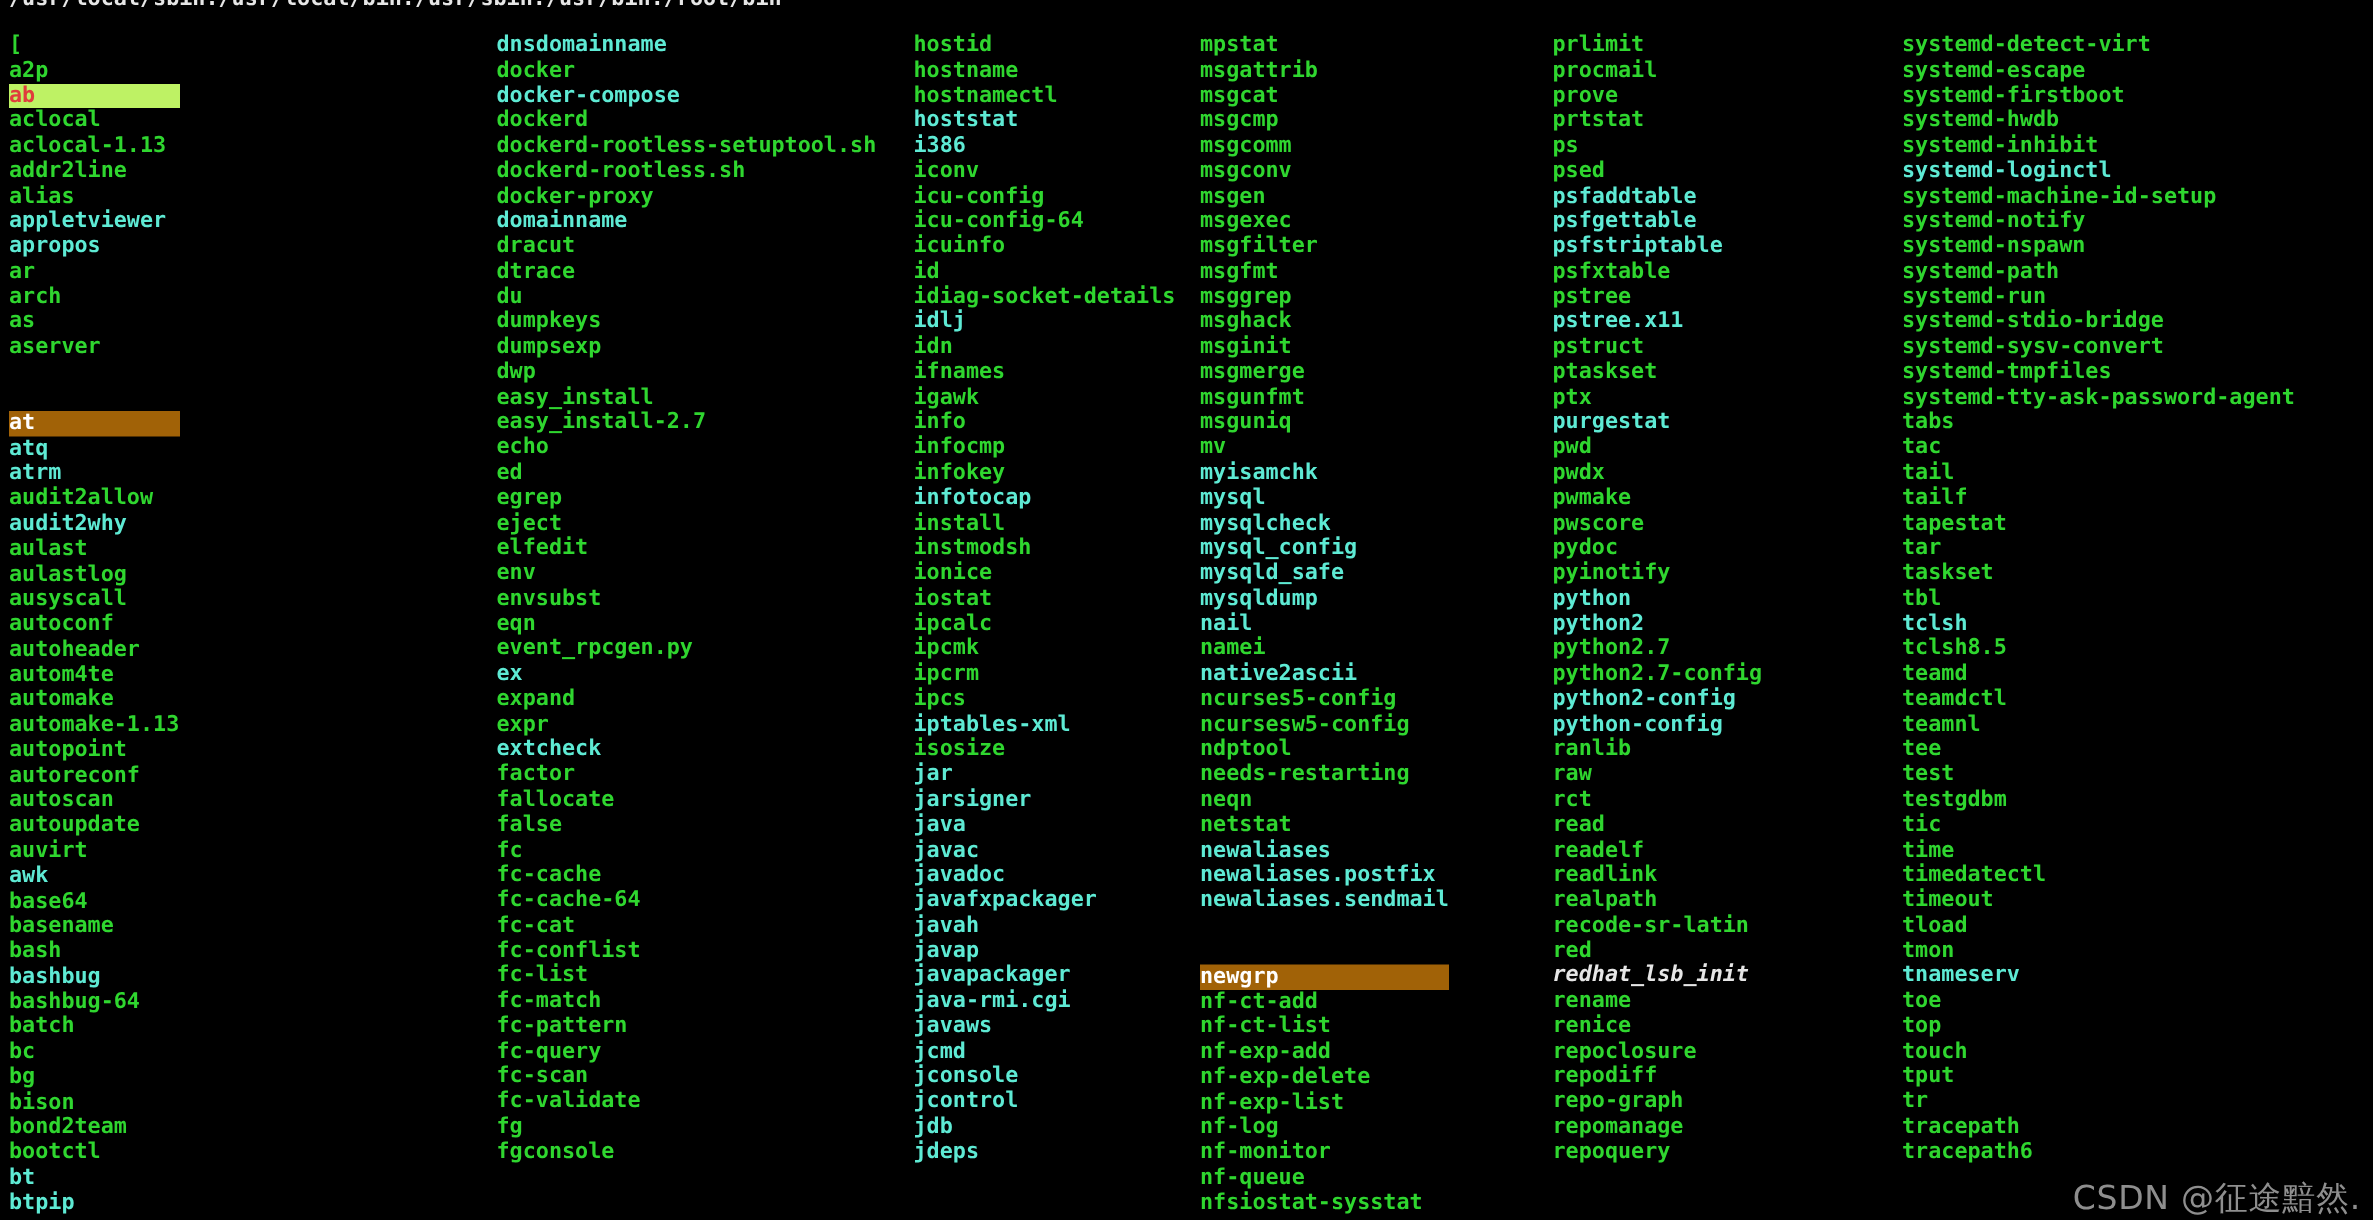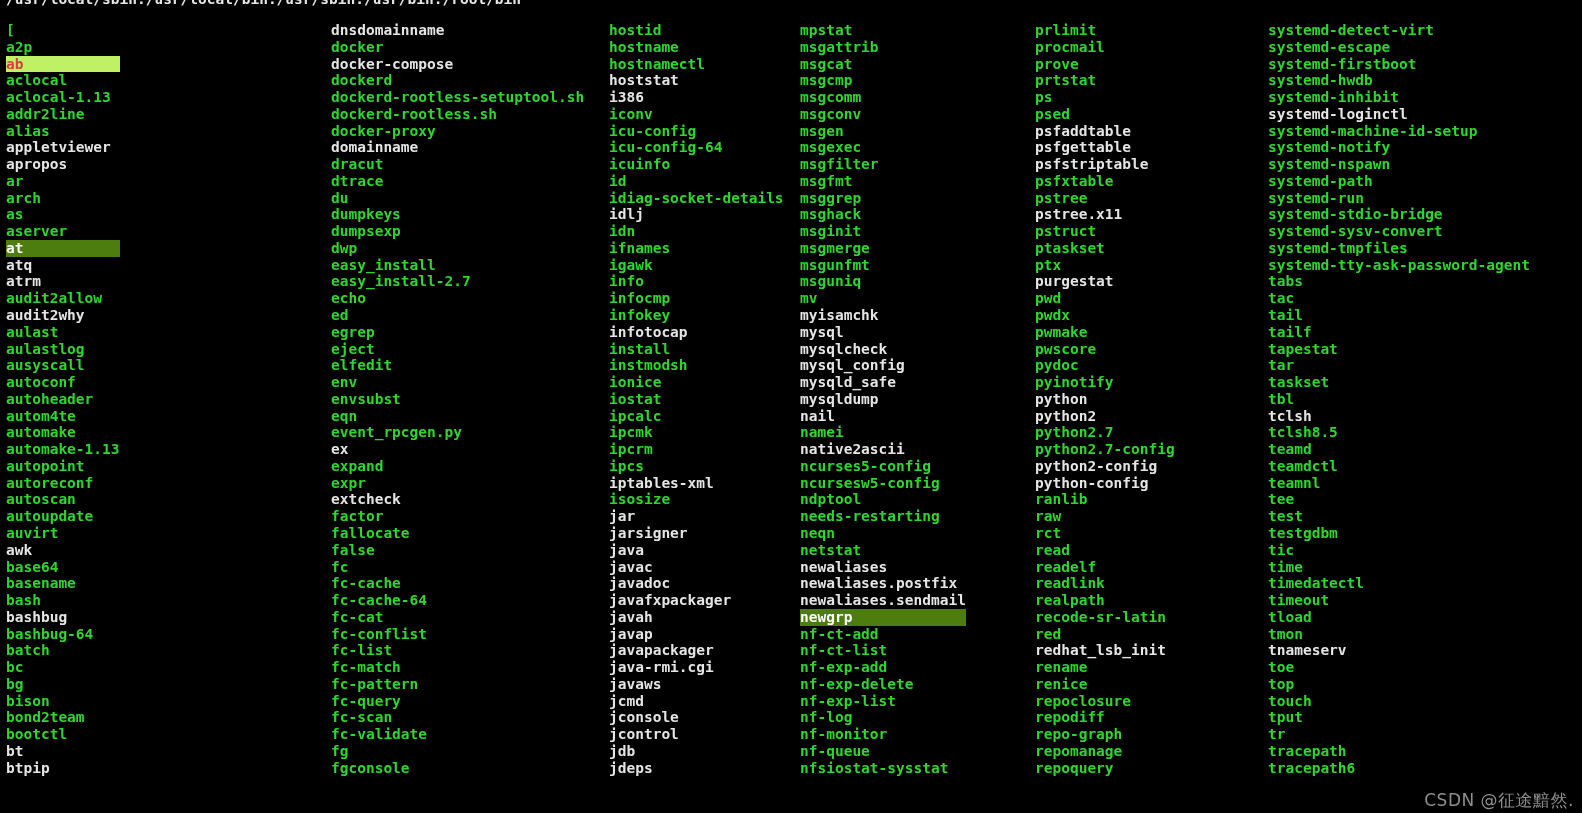--- a/index.html
+++ b/index.html
@@ -51,37 +51,38 @@
     top: 0;
     white-space: pre;
   }
   .entry {
     display: block;
     height: 16.77px;
     line-height: 16.77px;
     white-space: pre;
   }
   .c-green  { color: #2fd62f; }
-  .c-cyan   { color: #e5e5e5; }
-  .c-white  { color: #e6e6e6; }
+  .c-cyan   { color: #5eead4; }
+  .c-white  { color: #e6e6e6; font-style: italic; }
   .c-setuid-red {
     color: #ffffff;
-    background: #4d7c0f;
+    background: #a16207;
+    margin-top: 34px;
   }
   .c-other-red {
     color: #e03c3c;
     background: #bef264;
   }
   #watermark {
     position: absolute;
     right: 8px;
     bottom: 4px;
     color: #8e8e8e;
     font-family: "DejaVu Sans", "Liberation Sans", sans-serif;
-    font-size: 17px;
+    font-size: 22px;
     font-weight: normal;
     letter-spacing: 0.5px;
     pointer-events: none;
   }
 </style>
 </head>
 <body>
 
 <div id="terminal">
 

